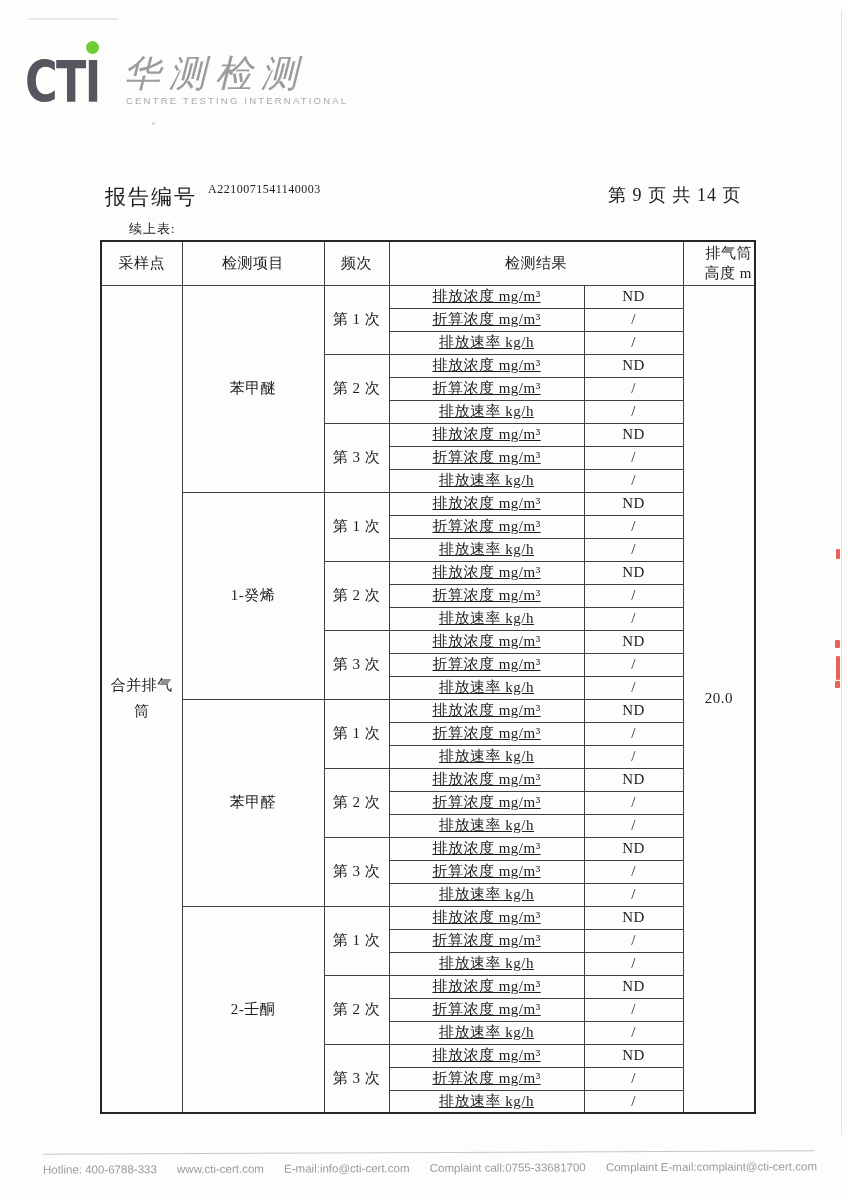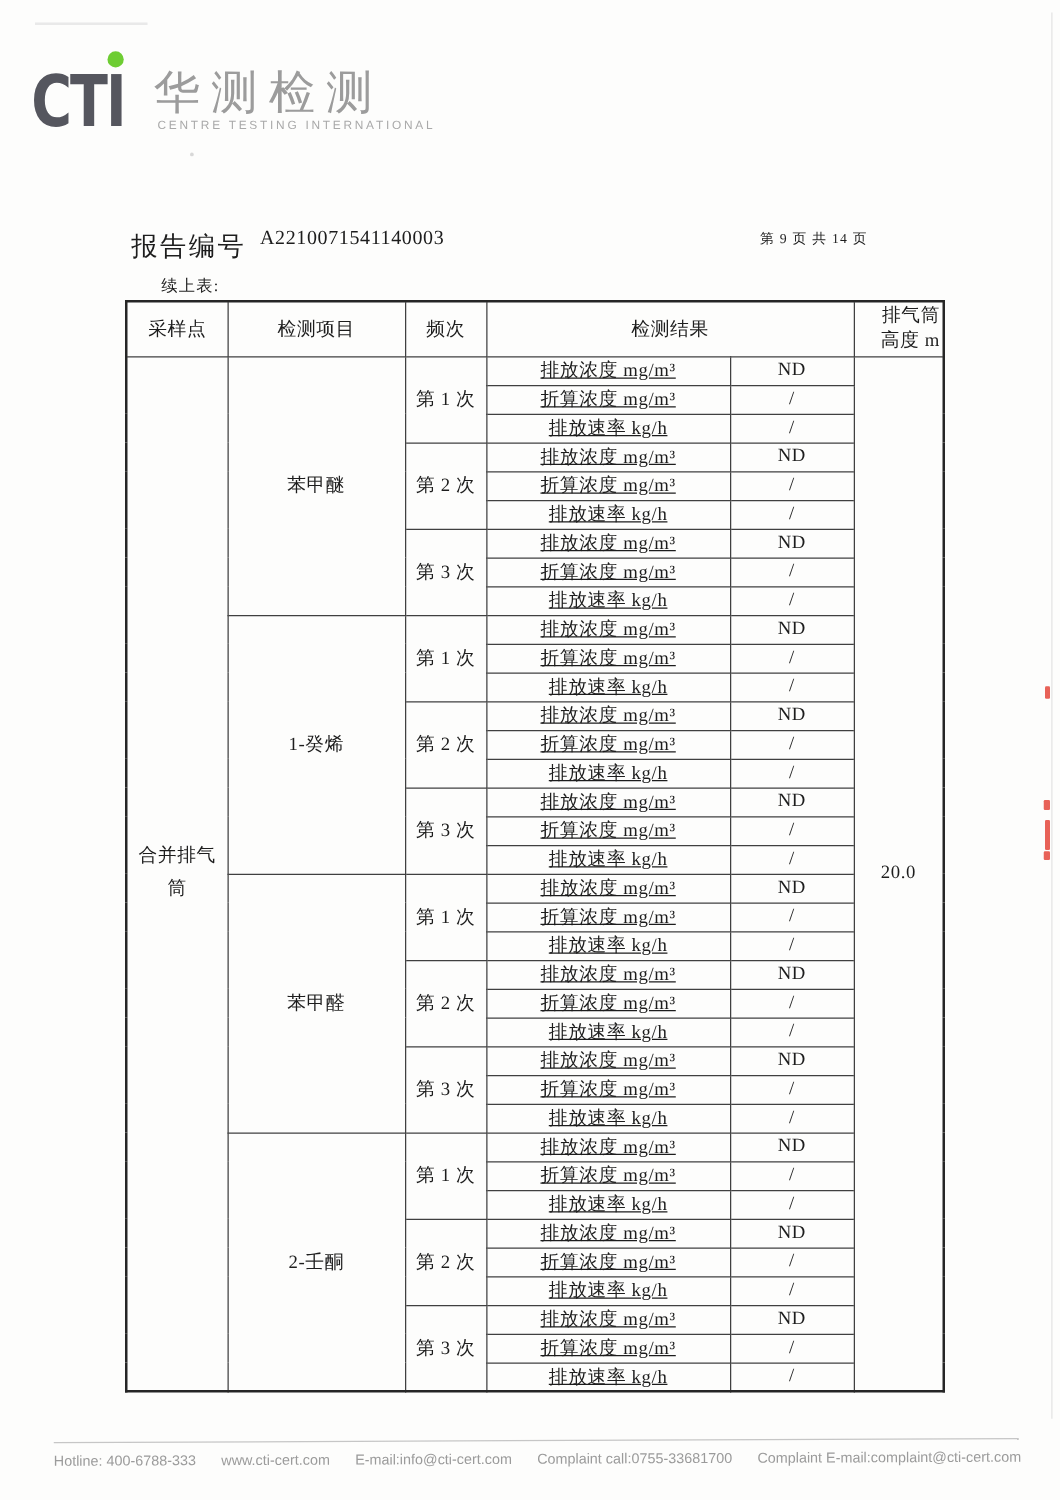--- a/index.html
+++ b/index.html
@@ -30,22 +30,22 @@
   }
   .logo-en {
     position:absolute; left:101px; top:57px;
     font-family:"Liberation Sans","DejaVu Sans",sans-serif;
     font-size:9.5px; letter-spacing:2.2px; white-space:nowrap;
   }
   .logo-smudge { position:absolute; left:127px; top:84px; width:3px; height:3px; background:#b9b9b9; opacity:.55; border-radius:50%; }
 
   
   .report-label  { position:absolute; left:105px; top:183px; font-size:21px; letter-spacing:2px; }
-  .report-number { position:absolute; left:208px; top:182px; font-size:16px; letter-spacing:.5px; }
-  .page-info     { position:absolute; left:608px; top:183px; font-size:11px; letter-spacing:1px; }
+  .report-number { position:absolute; left:208px; top:182px; font-size:12px; letter-spacing:.5px; }
+  .page-info     { position:absolute; left:608px; top:183px; font-size:18px; letter-spacing:1px; }
   .table-note    { position:absolute; left:129px; top:220px; font-size:13px; letter-spacing:1px; }
 
   
   .table-wrap { position:absolute; left:100px; top:240px; }
   table.results {
     border-collapse:collapse; table-layout:fixed; width:654px;
     border:2px solid #262626;
   }
   table.results th, table.results td {
     border:1px solid #404040;
@@ -87,21 +87,21 @@
   }
 </style>
 </head>
 <body>
 
 <div class="page">
 
   <div class="logo">
     <div class="logo-acronym" style="color: rgb(85, 86, 94);">CTI</div>
     <div class="logo-dot" style="background: rgb(110, 205, 51);"></div>
-    <div class="logo-cn" style="color: rgb(156, 156, 156);">华测检测</div>
+    <div class="logo-cn" style="color: rgb(156, 156, 156); font-style: italic;">华测检测</div>
     <div class="logo-en" style="color: rgb(169, 169, 169);">CENTRE TESTING INTERNATIONAL</div>
     <div class="logo-smudge"></div>
   </div>
 
   <div class="report-label">报告编号</div>
   <div class="report-number">A2210071541140003</div>
   <div class="page-info">第 9 页 共 14 页</div>
   <div class="table-note">续上表:</div>
 
   <div class="table-wrap">

